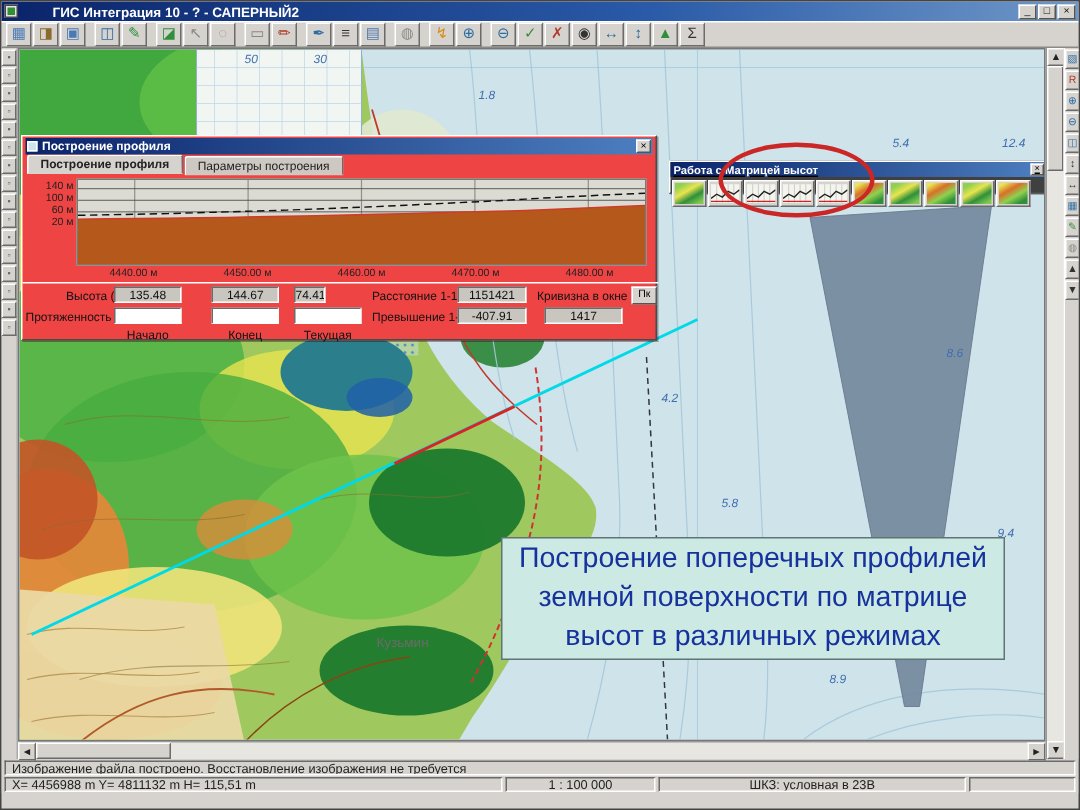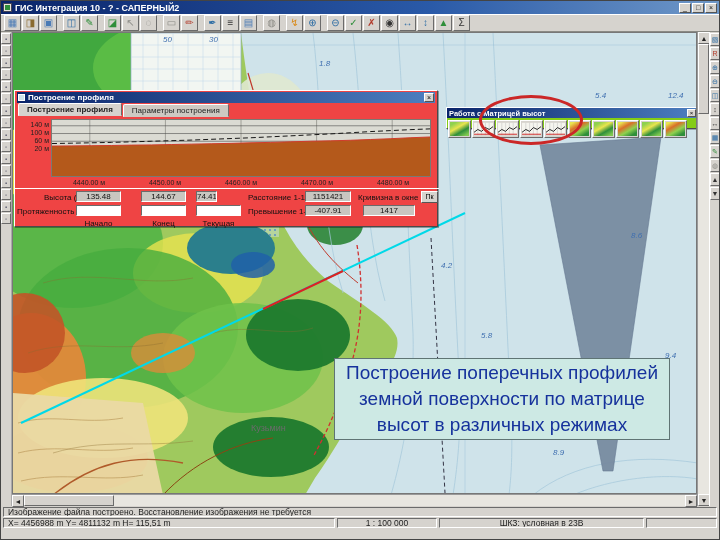--- a/index.html
+++ b/index.html
@@ -2,21 +2,21 @@
 <html><head>
 <meta charset="utf-8">
 <style>
   html,body{margin:0;padding:0;background:#888;}
   *{box-sizing:border-box;font-family:"Liberation Sans",sans-serif;}
   .screen{position:relative;width:720px;height:540px;background:#d6d3ce;overflow:hidden;border:1px solid #444;}
   
   .titlebar{height:13px;background:linear-gradient(90deg,#0a246a,#2a5aa8 60%,#6f98c8);display:flex;align-items:center;padding:0 2px;color:#fff;}
   .app-icon{width:9px;height:9px;background:#e8e4da;border:1px solid #445;margin-right:3px;display:inline-block;position:relative;}
   .app-icon:after{content:"";position:absolute;left:1px;top:1px;width:5px;height:5px;background:#2f8f3a;}
-  .title-text{font-size:9px;font-weight:bold;white-space:nowrap;flex:1;}
+  .title-text{font-size:9px;font-weight:bold;white-space:nowrap;flex:1;margin-left:20px;}
   .winbtns{display:flex;gap:1px;}
   .wbtn{width:12px;height:10px;font-size:7px;line-height:8px;text-align:center;background:#d6d3ce;border:1px solid;border-color:#fff #555 #555 #fff;padding:0;color:#111;}
   
   .menubar{height:12px;display:flex;align-items:center;padding-left:14px;font-size:9px;background:#d6d3ce;border-bottom:1px solid #fff;}
   .menu-item{padding:0 6px;color:#111;white-space:nowrap;}
   
   .toolbar{height:18px;display:flex;align-items:center;padding-left:3px;background:#d6d3ce;border-top:1px solid #fff;border-bottom:1px solid #8a8a84;}
   .tb-btn{width:17px;height:16px;margin-right:1px;background:#d6d3ce;border:1px solid;border-color:#fff #6b6b6b #6b6b6b #fff;font-size:10px;line-height:14px;text-align:center;}
   .tb-btn.gap{margin-left:5px;}
   .main{display:flex;height:474px;}
@@ -61,21 +61,21 @@
   .chart-ylab{position:absolute;width:32px;text-align:right;font-size:7px;color:#222;}
   .xlabels{position:absolute;left:36px;top:88px;width:380px;height:9px;}
   .chart-xlab{position:absolute;width:52px;text-align:center;font-size:7px;color:#222;top:0;}
   .fields{position:absolute;left:0;top:97px;width:424px;height:40px;border-top:1px solid #fff;font-size:8px;color:#111;}
   .f-lab{position:absolute;white-space:nowrap;}
   .vbox{position:absolute;height:11px;border:1px solid;border-color:#6b6b6b #fff #fff #6b6b6b;background:#c9c6c0;font-size:8px;line-height:9px;text-align:center;overflow:hidden;}
   .ebox{position:absolute;height:11px;border:1px solid;border-color:#6b6b6b #fff #fff #6b6b6b;background:#fff;font-size:8px;padding:0;}
   .sub-lab{position:absolute;width:45px;text-align:center;font-size:8px;}
   .mini-btn{position:absolute;height:12px;font-size:7px;line-height:10px;background:#d6d3ce;border:1px solid;border-color:#fff #555 #555 #fff;padding:0 2px;}
   
-  .mtb{position:absolute;left:433px;top:74px;width:253px;height:22px;background:#84cc16;border:1px solid;border-color:#fff #4a4a4a #4a4a4a #fff;box-shadow:1px 1px 0 #00000044;}
+  .mtb{position:absolute;left:433px;top:74px;width:253px;height:22px;background:#404040;border:1px solid;border-color:#fff #4a4a4a #4a4a4a #fff;box-shadow:1px 1px 0 #00000044;text-decoration:underline;}
   .mtb-title{height:10px;background:linear-gradient(90deg,#0a246a,#4d7fc0);color:#fff;font-size:7.5px;font-weight:bold;display:flex;align-items:center;padding:0 2px;}
   .mtb-title .spacer{flex:1;}
   .mtb-x{width:9px;height:8px;font-size:6px;line-height:6px;text-align:center;background:#d6d3ce;border:1px solid;border-color:#fff #555 #555 #fff;padding:0;}
   .mtb-row{display:flex;padding:2px 1px;gap:1px;}
   .mt-btn{width:23px;height:18px;background:#d6d3ce;border:1px solid;border-color:#fff #6b6b6b #6b6b6b #fff;padding:1px;}
   .mt-btn .fill{width:100%;height:100%;}
   .mt-terrain .fill{background:linear-gradient(150deg,#8fd14f 15%,#e9e44f 40%,#2f8f3a 65%,#7ec850 90%);}
   .mt-terrain2 .fill{background:linear-gradient(150deg,#e9e44f 10%,#d96f2a 35%,#8fd14f 60%,#2f8f3a 85%);}
   .mt-btn svg{width:100%;height:100%;display:block;}
   .red-oval{position:absolute;left:466px;top:62px;width:104px;height:50px;border:3px solid #cb2727;border-radius:50%;}

